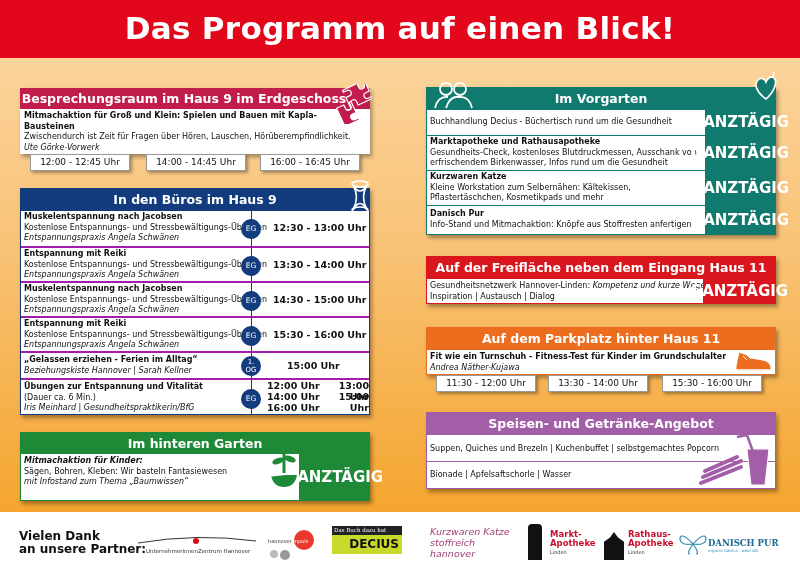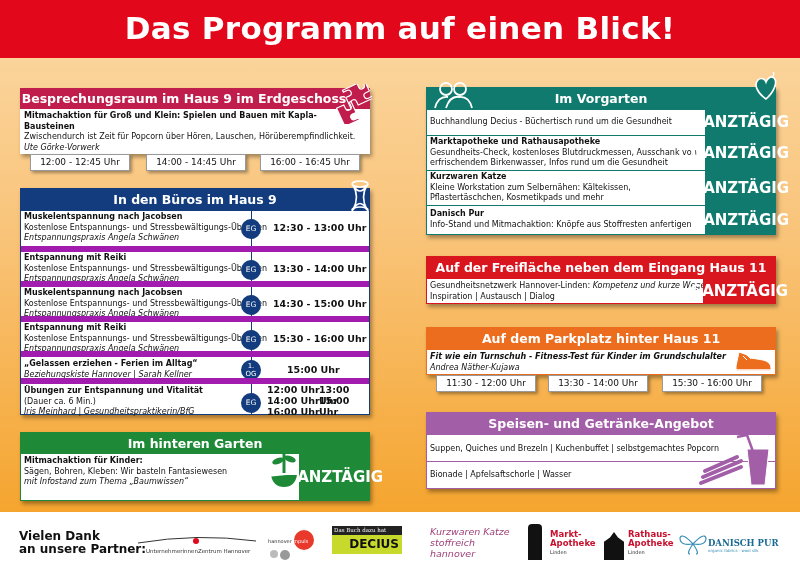--- a/index.html
+++ b/index.html
@@ -29,48 +29,48 @@
     font-size: 12.5px; height: 23px; line-height: 23px;
   }
   .txt { font-size: 8px; line-height: 10.5px; color: #111; }
   .it { font-style: italic; }
   .time-tab {
     position: absolute; background: #fff; border: 1px solid #999;
     font-size: 9px; text-align: center; height: 17px; line-height: 15px;
     box-shadow: 2px 2px 3px rgba(0,0,0,0.35);
     color: #111;
   }
-  .row { position: relative; border-top: 6px solid #a21caf; }
+  .row { position: relative; border-top: 2px solid #a21caf; }
   .eg {
     position: absolute; width: 20px; height: 20px; border-radius: 50%;
     background: #123c7d; color: #fff; font-size: 7.5px; text-align: center; line-height: 20px;
   }
   .eg.two { line-height: 8px; padding-top: 2px; font-size: 7px; }
-  .rtime { position: absolute; font-size: 9.5px; font-weight: bold; color: #111; }
+  .rtime { position: absolute; font-size: 9.5px; font-weight: bold; color: #111; text-align: right; }
   .ganz {
     position: absolute; right: 0; top: 0; bottom: 0; width: 67px;
     color: #fff; font-weight: bold; font-size: 15px;
     display: flex; align-items: center; justify-content: center;
   }
   .footer {
     position: absolute; left: 0; top: 512px; width: 800px; height: 63px; background: #fff;
   }
   .partner { position: absolute; font-size: 7px; color: #333; }
 </style>
 </head>
 <body>
 
 <div class="page">
   <div class="title-bar">Das Programm auf einen Blick!</div>
 
   <div class="box" style="left:20px;top:88px;width:350px;height:66px;">
     <div class="box-head" style="background:#c01d4d;height:21px;line-height:21px;padding-right:22px;">Besprechungsraum im Haus 9 im Erdgeschoss</div>
     <div class="txt" style="padding:2px 4px;">
       <div style="font-weight:bold;">Mitmachaktion für Groß und Klein: Spielen und Bauen mit Kapla-Bausteinen</div>
-      <div>Zwischendurch ist Zeit für Popcorn über Hören, Lauschen, Hörüberempfindlichkeit.</div>
+      <div>Zwischendurch ist Zeit für Fragen über Hören, Lauschen, Hörüberempfindlichkeit.</div>
       <div class="it">Ute Görke-Vorwerk</div>
     </div>
   </div>
   <div style="position:absolute;left:336px;top:84px;width:36px;height:40px;">
     <svg width="36" height="40" viewBox="0 0 36 40">
       <g fill="#c01d4d" stroke="#fff" stroke-width="1.2">
         <path d="M18 2h8v4a3 3 0 1 0 6 0v-4h2v12h-4a3 3 0 1 0 0 6h4v2H18v-4a3 3 0 1 0-6 0v4h-2V10h4a3 3 0 1 0 0-6h-4V2z" transform="rotate(-25 18 12)"></path>
         <path d="M4 20h8v4a3 3 0 1 0 6 0v-4h2v12h-4a3 3 0 1 0 0 6h4v2H4z" transform="rotate(-25 12 30)"></path>
       </g>
     </svg>
@@ -138,21 +138,21 @@
         <ellipse cx="10" cy="4" rx="8" ry="3"></ellipse>
         <path d="M3 5 Q10 17 17 5 M3 30 Q10 17 17 30 M3 5 Q10 17 3 30 M17 5 Q10 17 17 30"></path>
         <ellipse cx="10" cy="30" rx="8" ry="3"></ellipse>
       </g>
     </svg>
   </div>
 
   <div class="box" style="left:20px;top:432px;width:350px;height:69px;border:1px solid #1e8a38;">
     <div class="box-head" style="background:#1e8a38;height:21px;line-height:21px;">Im hinteren Garten</div>
     <div class="txt" style="padding:2px 3px;">
-      <div style="font-weight:bold;">Mitmachaktion für Kinder:</div>
+      <div style="font-weight:bold;font-style:italic;">Mitmachaktion für Kinder:</div>
       <div>Sägen, Bohren, Kleben: Wir basteln Fantasiewesen</div>
       <div class="it">mit Infostand zum Thema „Baumwissen“</div>
     </div>
     <div class="ganz" style="background:#1e8a38;top:21px;width:70px;">GANZTÄGIG</div>
     <div style="position:absolute;left:248px;top:16px;width:30px;height:40px;">
       <svg width="30" height="40" viewBox="0 0 30 40">
         <path d="M15 4 V24" stroke="#1e8a38" stroke-width="3"></path>
         <ellipse cx="9" cy="12" rx="6" ry="3" fill="#1e8a38" transform="rotate(-20 9 12)"></ellipse>
         <ellipse cx="21" cy="10" rx="6" ry="3" fill="#1e8a38" transform="rotate(20 21 10)"></ellipse>
         <path d="M2 26 H28 Q26 38 15 38 Q4 38 2 26 Z" fill="#1e8a38"></path>
@@ -204,21 +204,21 @@
     <div class="txt" style="padding:2px 3px;">
       <div><span>Gesundheitsnetzwerk Hannover-Linden: </span><span class="it">Kompetenz und kurze Wege</span></div>
       <div>Inspiration | Austausch | Dialog</div>
     </div>
     <div class="ganz" style="background:#d9151e;top:22px;width:72px;">GANZTÄGIG</div>
   </div>
 
   <div class="box" style="left:426px;top:327px;width:350px;height:48px;border:1px solid #ec6d1d;">
     <div class="box-head" style="background:#ec6d1d;height:22px;line-height:22px;">Auf dem Parkplatz hinter Haus 11</div>
     <div class="txt" style="padding:2px 3px;">
-      <div style="font-weight:bold;font-style:italic;">Fit wie ein Turnschuh - Fitness-Test für Kinder im Grundschulalter</div>
+      <div style="font-weight:bold;">Fit wie ein Turnschuh - Fitness-Test für Kinder im Grundschulalter</div>
       <div class="it">Andrea Näther-Kujawa</div>
     </div>
     <div style="position:absolute;left:306px;top:20px;width:40px;height:26px;">
       <svg width="40" height="26" viewBox="0 0 40 26">
         <path d="M3 18 L6 4 Q14 6 18 10 L30 12 Q38 14 38 20 L38 23 L3 23 Z" fill="#ec6d1d" stroke="#fff" stroke-width="1"></path>
         <path d="M3 22 L38 22" stroke="#fff" stroke-width="1.5"></path>
         <path d="M10 8 L14 12 M14 7 L18 11" stroke="#fff" stroke-width="1"></path>
       </svg>
     </div>
   </div>

